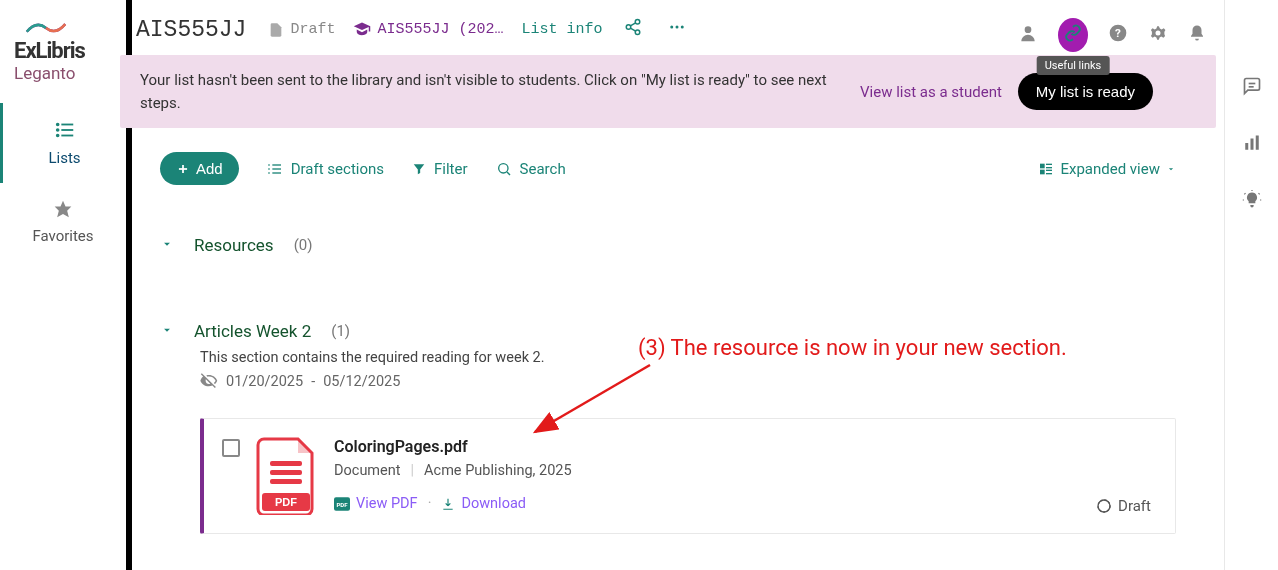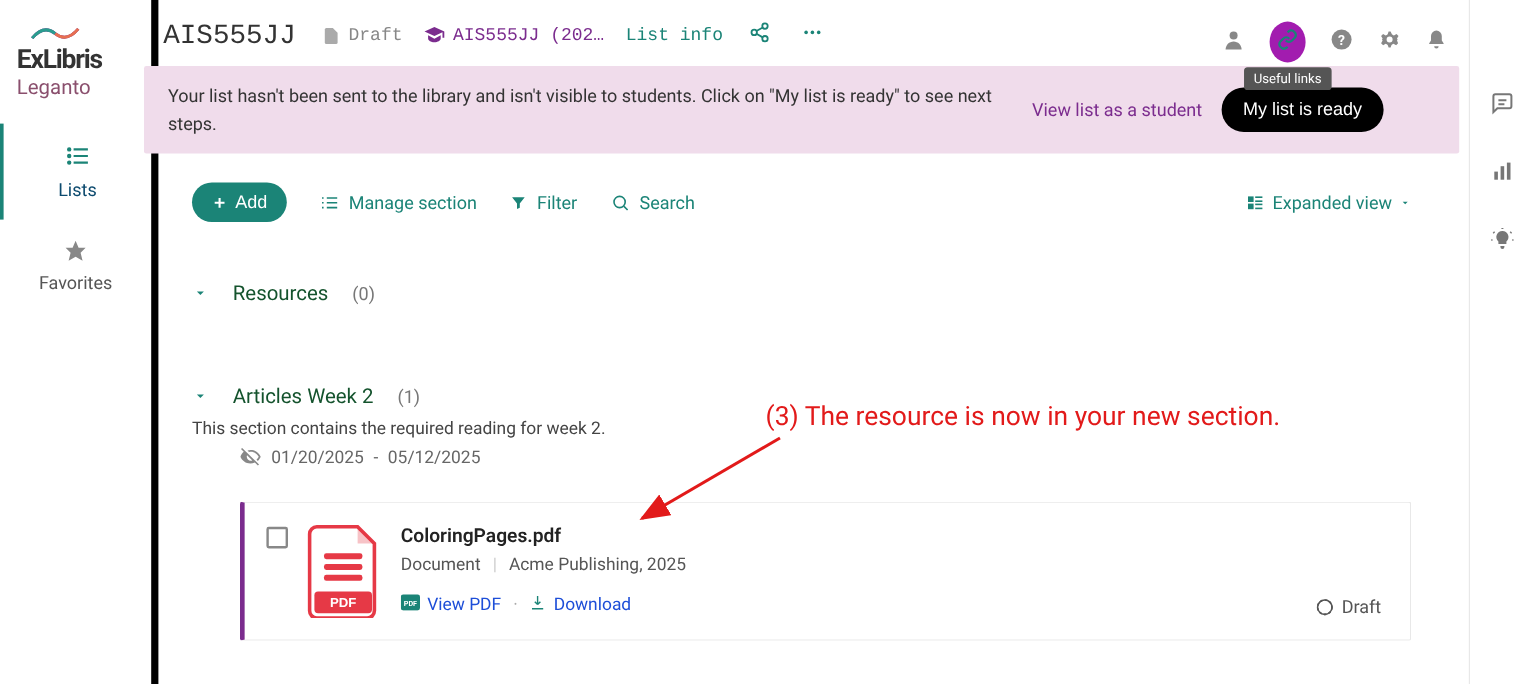--- a/index.html
+++ b/index.html
@@ -41,32 +41,32 @@
     .toolbar { display: flex; align-items: center; gap: 28px; padding: 24px 48px 12px 48px; }
     .add-btn { background: #1b8477; color: #fff; border: none; padding: 8px 16px; border-radius: 18px; font-size: 15px; display: flex; align-items: center; gap: 6px; cursor: pointer; }
     .tool-link { color: #1b8477; font-size: 15px; display: flex; align-items: center; gap: 8px; cursor: pointer; }
     .view-toggle { margin-left: auto; color: #1b8477; font-size: 15px; display: flex; align-items: center; gap: 6px; cursor: pointer; }
     
     .sections { padding: 20px 48px 0 48px; }
     .section-header { display: flex; align-items: center; gap: 20px; padding: 18px 0; }
     .chevron { color: #1b8477; cursor: pointer; }
     .section-title { font-size: 17px; color: #14532d; }
     .section-count { color: #777; font-size: 15px; }
-    .section-desc { font-size: 14.5px; color: #444; margin-top: -10px; }
+    .section-desc { font-size: 14.5px; color: #444; margin-left: 40px; margin-top: -10px; }
     .section-dates { display: flex; align-items: center; gap: 8px; margin-left: 40px; margin-top: 6px; color: #666; font-size: 14.5px; }
     
     .resource-card { margin: 28px 0 0 40px; border: 1px solid #e8e8e8; border-left: 4px solid #7b2c8e; border-radius: 2px; padding: 18px 24px 18px 18px; display: flex; gap: 16px; background: #fff; position: relative; }
     .checkbox { width: 18px; height: 18px; border: 2px solid #888; border-radius: 2px; margin-top: 2px; flex-shrink: 0; }
     .pdf-icon { width: 62px; height: 78px; flex-shrink: 0; }
     .resource-body { flex: 1; }
     .resource-title { font-size: 16px; font-weight: 600; color: #222; margin-bottom: 6px; }
     .resource-meta { font-size: 14.5px; color: #555; display: flex; align-items: center; gap: 10px; margin-bottom: 16px; }
     .meta-divider { color: #ccc; }
     .resource-actions { display: flex; align-items: center; gap: 10px; font-size: 14.5px; }
-    .action-link { color: #1d4ed8; display: flex; align-items: flex-start; gap: 6px; cursor: pointer; }
+    .action-link { color: #8b5cf6; display: flex; align-items: center; gap: 6px; cursor: pointer; }
     .action-dot { color: #aaa; }
     .status-badge { position: absolute; right: 24px; bottom: 18px; display: flex; align-items: center; gap: 6px; color: #555; font-size: 15px; }
     
     .annotation { position: absolute; color: #e21a1a; font-size: 22px; }
     .annotation-text { position: absolute; left: 638px; top: 335px; white-space: nowrap; }
     .annotation-arrow { position: absolute; left: 525px; top: 360px; }
     
     .right-sidebar { position: absolute; right: 0; top: 0; width: 54px; height: 570px; border-left: 1px solid #e8e8e8; display: flex; flex-direction: column; align-items: center; padding-top: 76px; gap: 34px; }
     .right-icon { color: #777; cursor: pointer; }
   </style>
@@ -158,21 +158,21 @@
     </button>
     <div class="tool-link">
       <svg width="16" height="16" viewBox="0 0 24 24" fill="none" stroke="#1b8477" stroke-width="2">
           <line x1="8" y1="6" x2="21" y2="6"></line>
           <line x1="8" y1="12" x2="21" y2="12"></line>
           <line x1="8" y1="18" x2="21" y2="18"></line>
           <polyline points="3,5 3,7"></polyline>
           <polyline points="3,11 3,13"></polyline>
           <polyline points="3,17 3,19"></polyline>
         </svg>
-      <span>Manage section</span>
+      <span>Draft sections</span>
     </div>
     <div class="tool-link">
       <svg width="14" height="14" viewBox="0 0 24 24" fill="#1b8477">
           <path d="M3 4h18l-7 9v6l-4 2v-8L3 4z"></path>
         </svg>
       <span>Filter</span>
     </div>
     <div class="tool-link">
       <svg width="16" height="16" viewBox="0 0 24 24" fill="none" stroke="#1b8477" stroke-width="2">
           <circle cx="11" cy="11" r="7"></circle>

